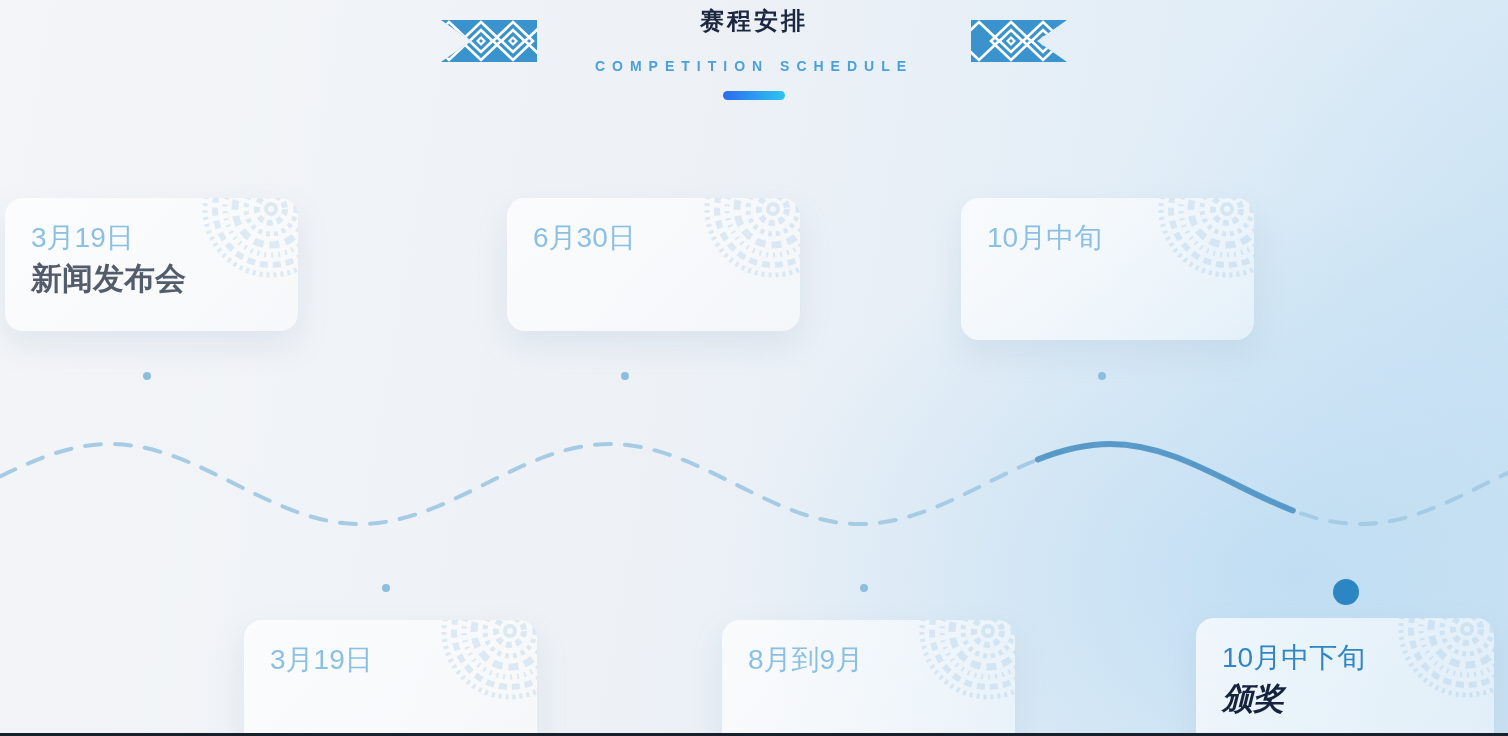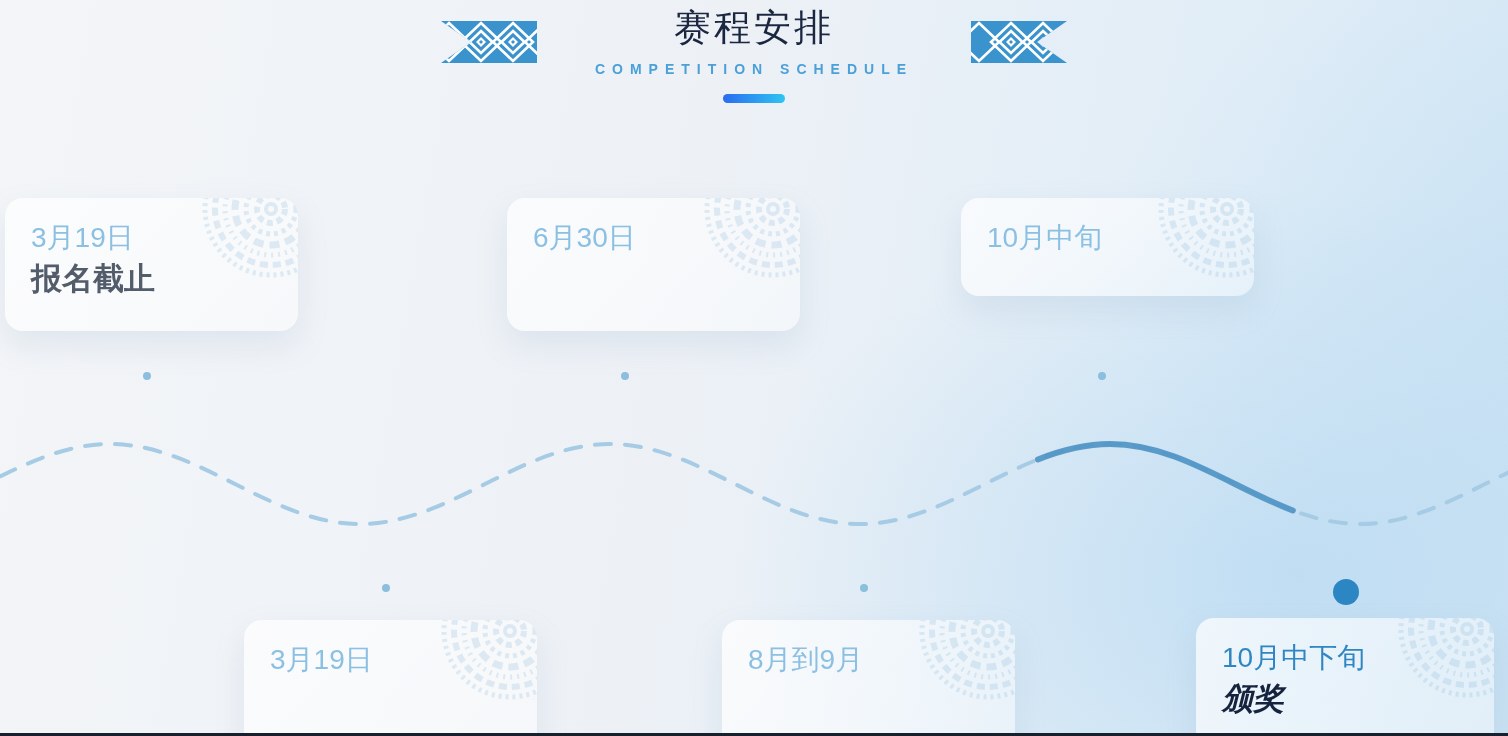--- a/index.html
+++ b/index.html
@@ -29,28 +29,28 @@
     align-items: center;
   }
   .header-row {
     display: flex;
     align-items: center;
     gap: 58px;
   }
   .deco { width: 96px; height: 42px; display: block; }
   .title-wrap { text-align: center; }
   .page-title {
-    font-size: 37px;
-    font-weight: 400;
+    font-size: 24px;
+    font-weight: 700;
     letter-spacing: 3px;
     color: #1b2740;
     line-height: 1.1;
   }
   .page-subtitle {
-    margin-top: 12px;
+    margin-top: 24px;
     font-size: 14px;
     font-weight: 700;
     letter-spacing: 7px;
     color: #4aa0d8;
   }
   .accent-pill {
     margin-top: 17px;
     width: 62px;
     height: 9px;
     border-radius: 5px;
@@ -72,21 +72,21 @@
     width: 293px;
     height: 150px;
     border-radius: 18px;
     background: linear-gradient(135deg, rgba(255,255,255,0.72), rgba(255,255,255,0.42));
     box-shadow: 0 14px 30px rgba(140,165,195,0.18);
     padding: 24px 26px;
     overflow: hidden;
   }
   .card-1 { left: 5px;    top: 198px; height: 133px; }
   .card-2 { left: 507px;  top: 198px; height: 133px; }
-  .card-3 { left: 961px;  top: 198px; height: 98px; }
+  .card-3 { left: 961px;  top: 198px; height: 142px; }
   .card-4 { left: 244px;  top: 620px; }
   .card-5 { left: 722px;  top: 620px; }
   .card-6 { left: 1196px; top: 618px; width: 298px; }
 
   .stage-date {
     font-size: 28px;
     font-weight: 400;
     color: #8cc0e2;
     line-height: 1.15;
   }
@@ -210,21 +210,21 @@
   <svg class="wave-svg" viewBox="0 0 1508 736">
     <path d="M -140 524 C -50 524 20 444 110 444 C 200 444 270 524 360 524 C 450 524 520 444 610 444 C 700 444 770 524 860 524 C 950 524 1020 444 1110 444 C 1200 444 1270 524 1360 524 C 1450 524 1520 444 1610 444" fill="none" stroke="#a6cbe4" stroke-width="4" stroke-linecap="round" stroke-dasharray="16 14"></path>
     <path d="M -140 524 C -50 524 20 444 110 444 C 200 444 270 524 360 524 C 450 524 520 444 610 444 C 700 444 770 524 860 524 C 950 524 1020 444 1110 444 C 1200 444 1270 524 1360 524 C 1450 524 1520 444 1610 444" pathLength="1750" fill="none" stroke="#4e92c4" stroke-width="6" stroke-linecap="round" stroke-dasharray="0 1180 255 9999" stroke-opacity="0.9"></path>
   </svg>
 
   <div class="stage-card card-1">
     <svg class="card-watermark" viewBox="0 0 150 150">
         <use href="#totem"></use>
       </svg>
     <div class="stage-date">3月19日</div>
-    <div class="stage-title">报名截止</div>
+    <div class="stage-title">新闻发布会</div>
   </div>
   <div class="stage-card card-2">
     <svg class="card-watermark" viewBox="0 0 150 150">
         <use href="#totem"></use>
       </svg>
     <div class="stage-date">6月30日</div>
   </div>
   <div class="stage-card card-3">
     <svg class="card-watermark" viewBox="0 0 150 150">
         <use href="#totem"></use>

